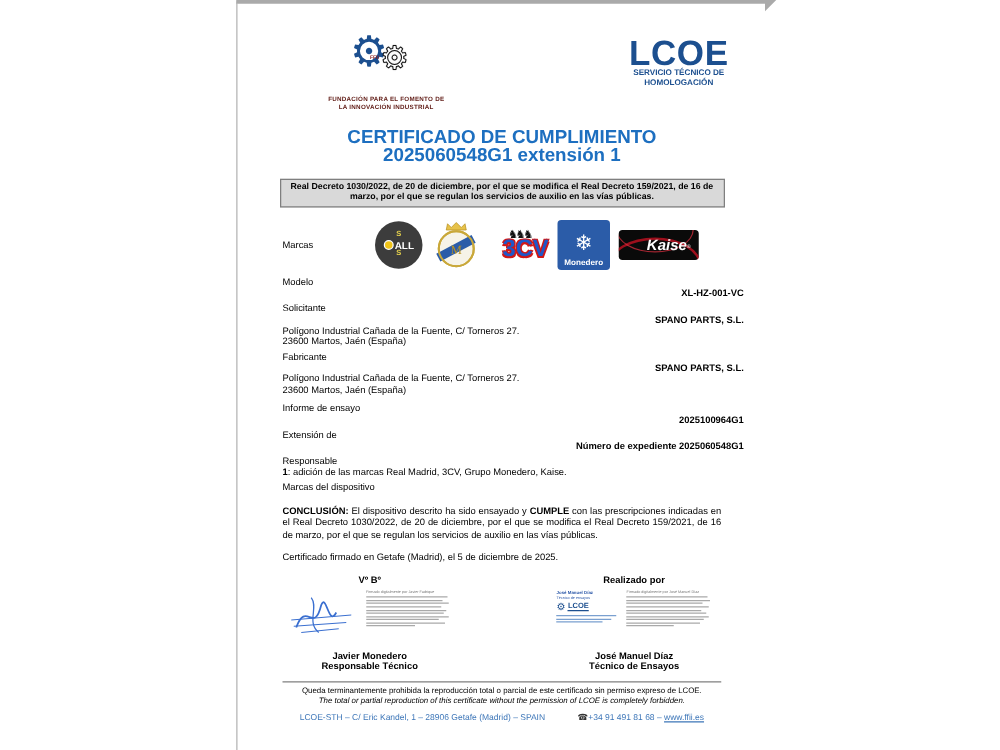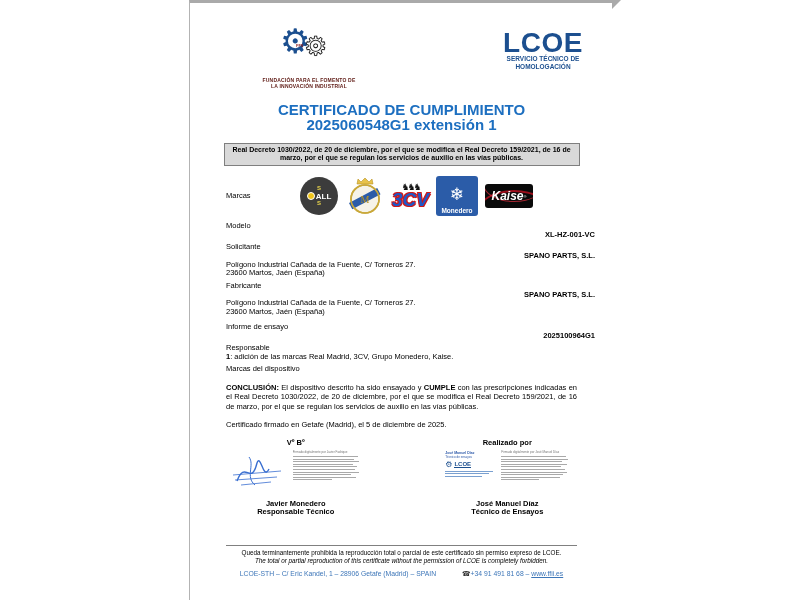--- a/index.html
+++ b/index.html
@@ -31,26 +31,26 @@
   
   .brands{display:flex;margin-top:10px;padding-left:36px;}
   .brands .lab{width:74px;font-size:7.5px;padding-top:15px;}
   .logos{display:flex;align-items:center;gap:7px;}
   .lg-sos{width:38px;height:38px;border-radius:50%;background:#3c3c3c;color:#e8d44d;text-align:center;font-size:6px;font-weight:bold;line-height:7px;display:flex;flex-direction:column;justify-content:center;}
   .lg-sos .mid{color:#fff;font-size:8px;display:flex;align-items:center;justify-content:center;gap:1px;}
   .dot{width:6px;height:6px;border-radius:50%;background:#f0c419;display:inline-block;border:1px solid #fff;}
   .lg-rm{width:40px;height:40px;display:block;}
   .lg-3cv{text-align:center;}
   .horses{font-size:9px;line-height:8px;color:#111;letter-spacing:-2px;}
-  .cv3{font-size:19px;font-weight:bold;font-style:italic;color:#1f57c8;line-height:18px;
-       text-shadow:1px 1px 0 #d01818,-1px 1px 0 #d01818,1px -1px 0 #d01818,-1px -1px 0 #d01818;}
+  .cv3{font-size:19px;font-weight:bold;color:#1f57c8;line-height:18px;
+       text-shadow:1px 1px 0 #d01818,-1px 1px 0 #d01818,1px -1px 0 #d01818,-1px -1px 0 #d01818;margin-left:10px;}
   .lg-mon{width:42px;height:40px;background:#2b5ca8;border-radius:3px;color:#fff;text-align:center;display:flex;flex-direction:column;justify-content:flex-end;}
   .snow{font-size:17px;line-height:22px;}
   .mon-t{font-size:6.5px;font-weight:bold;line-height:10px;}
-  .lg-kaise{width:48px;height:24px;background:#0a0a0a;border-radius:3px;color:#fff;position:relative;overflow:hidden;display:flex;align-items:center;justify-content:center;}
+  .lg-kaise{width:48px;height:24px;background:#0a0a0a;border-radius:3px;color:#fff;position:relative;overflow:hidden;display:flex;align-items:center;justify-content:center;padding-left:16px;}
   .kaise-t{font-size:12px;font-weight:bold;font-style:italic;z-index:2;}
   .kaise-r{font-size:4px;vertical-align:super;z-index:2;}
   .swoosh{position:absolute;width:70px;height:40px;border:2px solid #c01020;border-radius:50%;left:-8px;top:6px;opacity:.8;}
   .swoosh2{position:absolute;width:60px;height:34px;border:1px solid #e03040;border-radius:50%;left:-2px;top:-18px;opacity:.7;}
 
   
   .row{display:flex;padding-left:36px;font-size:7.5px;line-height:8.8px;margin-top:3.5px;flex-direction:column;}
   .row .lab{width:74px;flex:none;}
   .row .val{flex:1;padding-right:18px;}
   .b{font-weight:bold;text-align:right;}
@@ -171,20 +171,24 @@
     <div class="lab">Fabricante</div>
     <div class="val">
       <div class="b">SPANO PARTS, S.L.</div>
       <div>Polígono Industrial Cañada de la Fuente, C/ Torneros 27.</div>
       <div>23600 Martos, Jaén (España)</div>
     </div>
   </div>
   <div class="row mt6">
     <div class="lab">Informe de ensayo</div>
     <div class="val b">2025100964G1</div>
+  </div>
+  <div class="row">
+    <div class="lab">Extensión de</div>
+    <div class="val b">Número de expediente 2025060548G1</div>
   </div>
   <div class="row">
     <div class="lab">Responsable</div>
     <div class="val"><span class="b">1</span><span>: adición de las marcas Real Madrid, 3CV, Grupo Monedero, Kaise.</span></div>
   </div>
   <div class="row">
     <div class="lab">Marcas del dispositivo</div>
   </div>
 
   <div class="concl">

